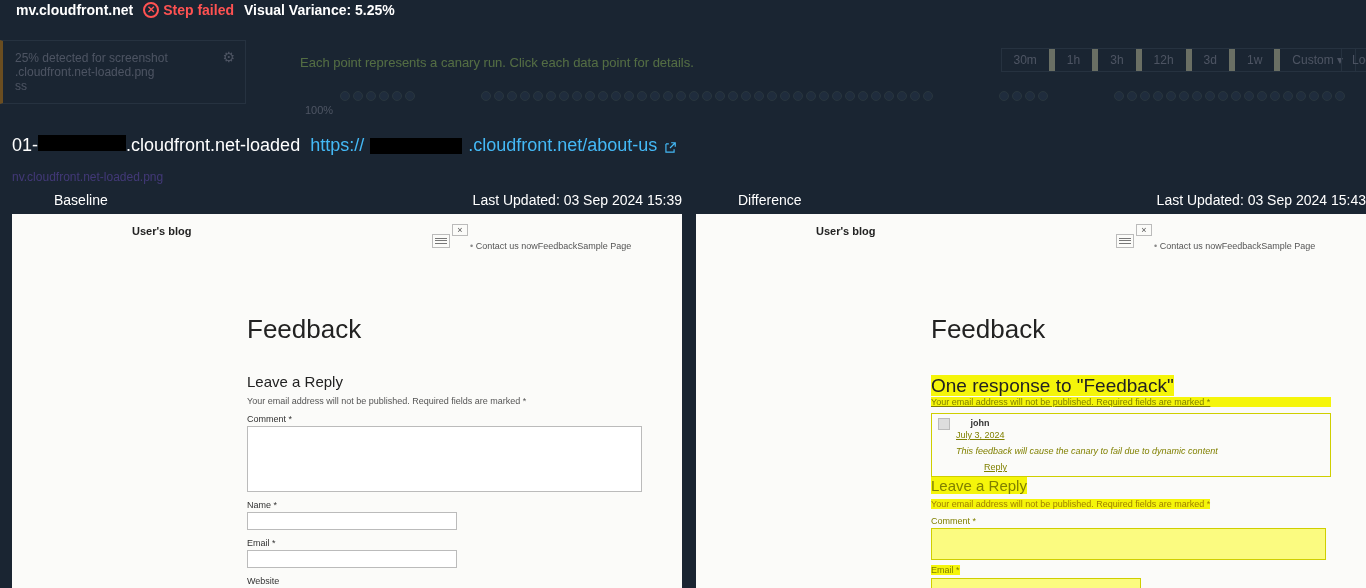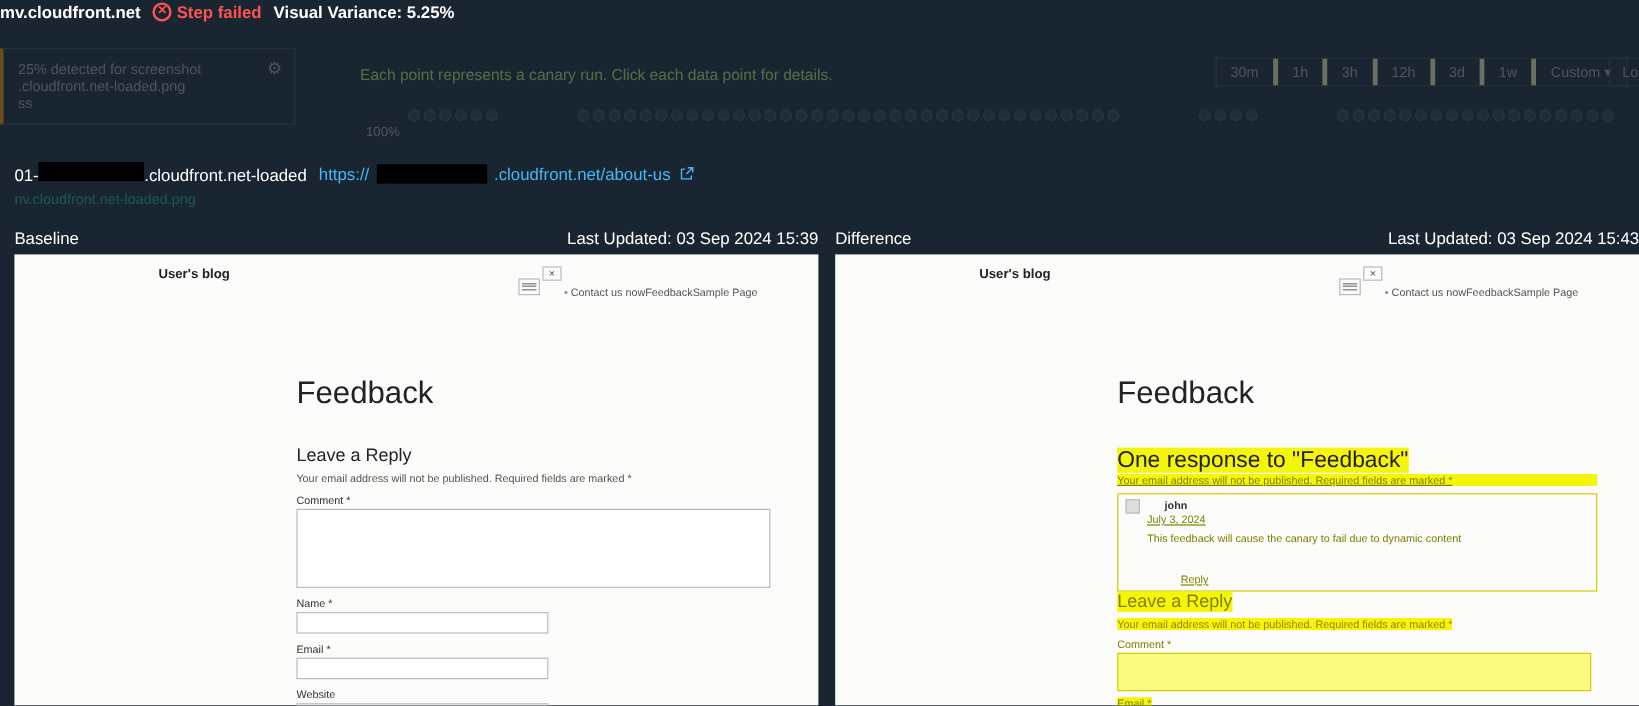--- a/index.html
+++ b/index.html
@@ -38,21 +38,21 @@
     position: absolute;
     top: 48px; right: 10px;
     display: flex;
     gap: 0;
     border: 1px solid #3d4b5c;
   }
   .bg-time-btn {
     padding: 4px 12px;
     font-size: 12px;
     color: #aab;
-    border-right: 4px solid #fef9c3;
+    border-right: 6px solid #fef9c3;
   }
   .bg-time-btn:last-child { border-right: none; }
   .bg-local {
     position:absolute;
     top:48px; right:-45px;
     border:1px solid #3d4b5c;
     padding:4px 10px;
     font-size:12px;
     color:#aab;
   }
@@ -91,30 +91,30 @@
     font-size: 12px;
     color: #aab;
     opacity: 0.35;
   }
   .left-card .gear {
     position:absolute; top:8px; right:10px;
     color:#aab; font-size:14px;
   }
   .left-filename {
     position:absolute;
-    top:159px; left:12px;
+    top:170px; left:12px;
     font-size:12px;
-    color:#14b8a6;
+    color:#8b5cf6;
     opacity:0.35;
   }
 
   
   .status-bar {
     position: absolute;
-    top: 2px; left: 0;
+    top: 2px; left: 16px;
     display: flex;
     align-items: center;
     gap: 10px;
     font-size: 14px;
     font-weight: 600;
     z-index: 10;
   }
   .status-domain { color: #fff; font-weight:700; }
   .status-fail {
     color: #ff5252;
@@ -134,40 +134,41 @@
 
   
   .fg {
     position: absolute;
     top: 135px; left: 12px; right: 0;
   }
   .fg-row1 {
     display: flex;
     align-items: center;
     gap: 10px;
-    font-size: 14px;
+    font-size: 18px;
   }
   .fg-name-white { color: #fff; }
   .fg-black { background:#000; display:inline-block; }
   .fg-link { color: #44b9f6; display:flex; align-items:center; gap:6px;}
   .fg-ext-icon { width:14px; height:14px; display:inline-block; }
   .fg-ext-icon svg { width:14px; height:14px; stroke:#44b9f6; fill:none; stroke-width:2;}
 
   .compare-titles {
     margin-top: 36px;
     display:flex;
     gap: 14px;
   }
   .col {
     width: 670px;
   }
   .col-header {
     display:flex; justify-content:space-between;
     font-size:14px; color:#fff;
     margin-bottom:6px;
+    margin-left:42px;
   }
 
   
   .shot {
     background:#fbfbf9;
     height: 376px;
     position: relative;
     overflow:hidden;
     color:#333;
   }
@@ -244,21 +245,21 @@
   .diff-comment-box {
     border:1px solid #cfcf00;
     padding:4px 6px;
     margin-top:6px;
     font-size:9px;
     color:#808000;
   }
   .diff-comment-author { font-size:9px; color:#333; font-weight:700; margin-left:18px;}
   .diff-avatar { width:12px; height:12px; background:#ddd; display:inline-block; vertical-align:middle; border:1px solid #bbb;}
   .diff-comment-date { font-size:9px; color:#808000; margin-left:18px; text-decoration:underline;}
-  .diff-comment-body { font-size:9px; color:#808000; margin:6px 0 24px 18px;}
+  .diff-comment-body { font-size:9px; color:#808000; margin:6px 0 6px 18px;font-style:italic;}
   .diff-reply { font-size:9px; color:#808000; margin-left:18px; text-decoration:underline;padding-left:28px;}
   .diff-leave { font-size:15px; font-weight:400; color:#808000; margin-top:10px;}
   .diff-note { font-size:9px; color:#a08000; margin-top:2px;}
   .diff-label { font-size:9px; color:#808000; margin-top:6px;}
   .diff-textarea {
     border:1px solid #cfcf00;
     background:#fbfb80;
     height:32px; width:395px;
     margin-top:2px;
   }

